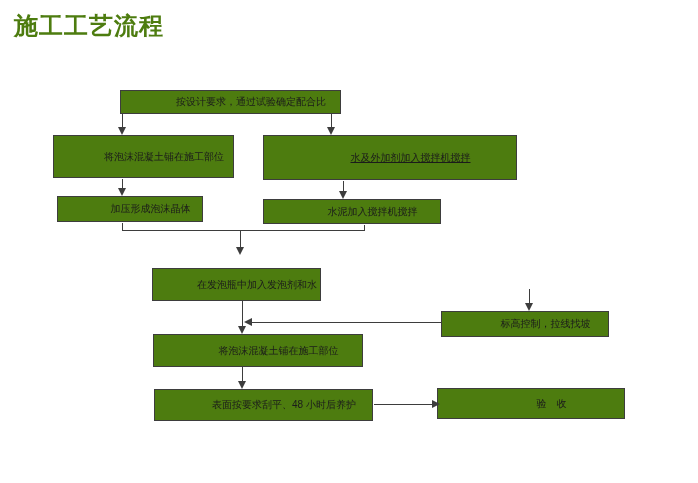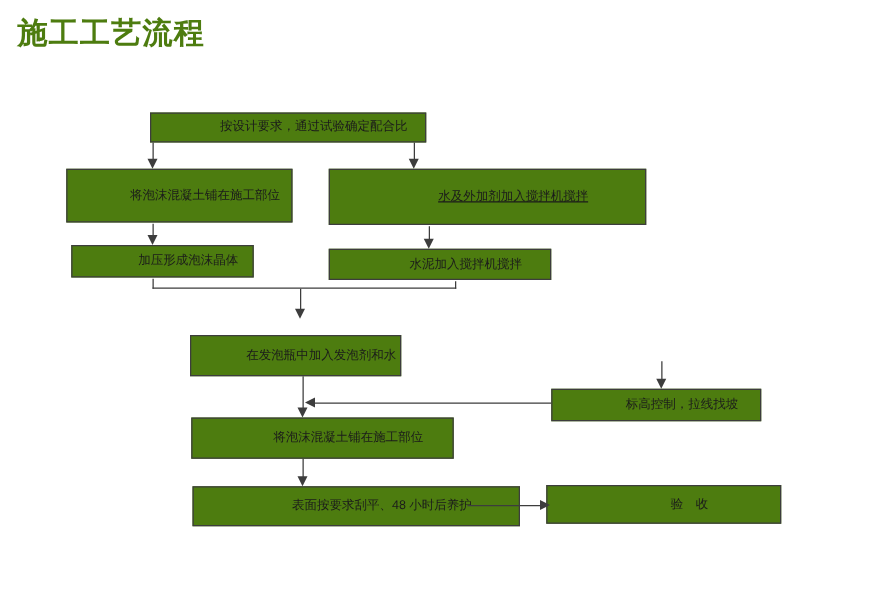--- a/index.html
+++ b/index.html
@@ -36,21 +36,21 @@
   <div class="page-title">施工工艺流程</div>
 
   <div class="node" style="left:120px; top:90px;  width:221px; height:24px;">按设计要求，通过试验确定配合比</div>
   <div class="node" style="left:53px;  top:135px; width:181px; height:43px;">将泡沫混凝土铺在施工部位</div>
   <div class="node" style="left:57px;  top:196px; width:146px; height:26px;">加压形成泡沫晶体</div>
   <div class="node" style="left:263px; top:135px; width:254px; height:45px;text-decoration:underline;">水及外加剂加入搅拌机搅拌</div>
   <div class="node" style="left:263px; top:199px; width:178px; height:25px;">水泥加入搅拌机搅拌</div>
   <div class="node" style="left:152px; top:268px; width:169px; height:33px;">在发泡瓶中加入发泡剂和水</div>
   <div class="node" style="left:441px; top:311px; width:168px; height:26px;">标高控制，拉线找坡</div>
   <div class="node" style="left:153px; top:334px; width:210px; height:33px;">将泡沫混凝土铺在施工部位</div>
-  <div class="node" style="left:154px; top:389px; width:262px; height:32px;">表面按要求刮平、48 小时后养护</div>
+  <div class="node" style="left:154px; top:389px; width:219px; height:32px;">表面按要求刮平、48 小时后养护</div>
   <div class="node" style="left:437px; top:388px; width:188px; height:31px;">验　收</div>
 
   <div class="vline" style="left:122px; top:114px; height:15px;"></div>
   <div class="ah ah-down" style="left:118px; top:127px;"></div>
 
   <div class="vline" style="left:331px; top:114px; height:15px;"></div>
   <div class="ah ah-down" style="left:327px; top:127px;"></div>
 
   <div class="vline" style="left:122px; top:179px; height:11px;"></div>
   <div class="ah ah-down" style="left:118px; top:188px;"></div>

